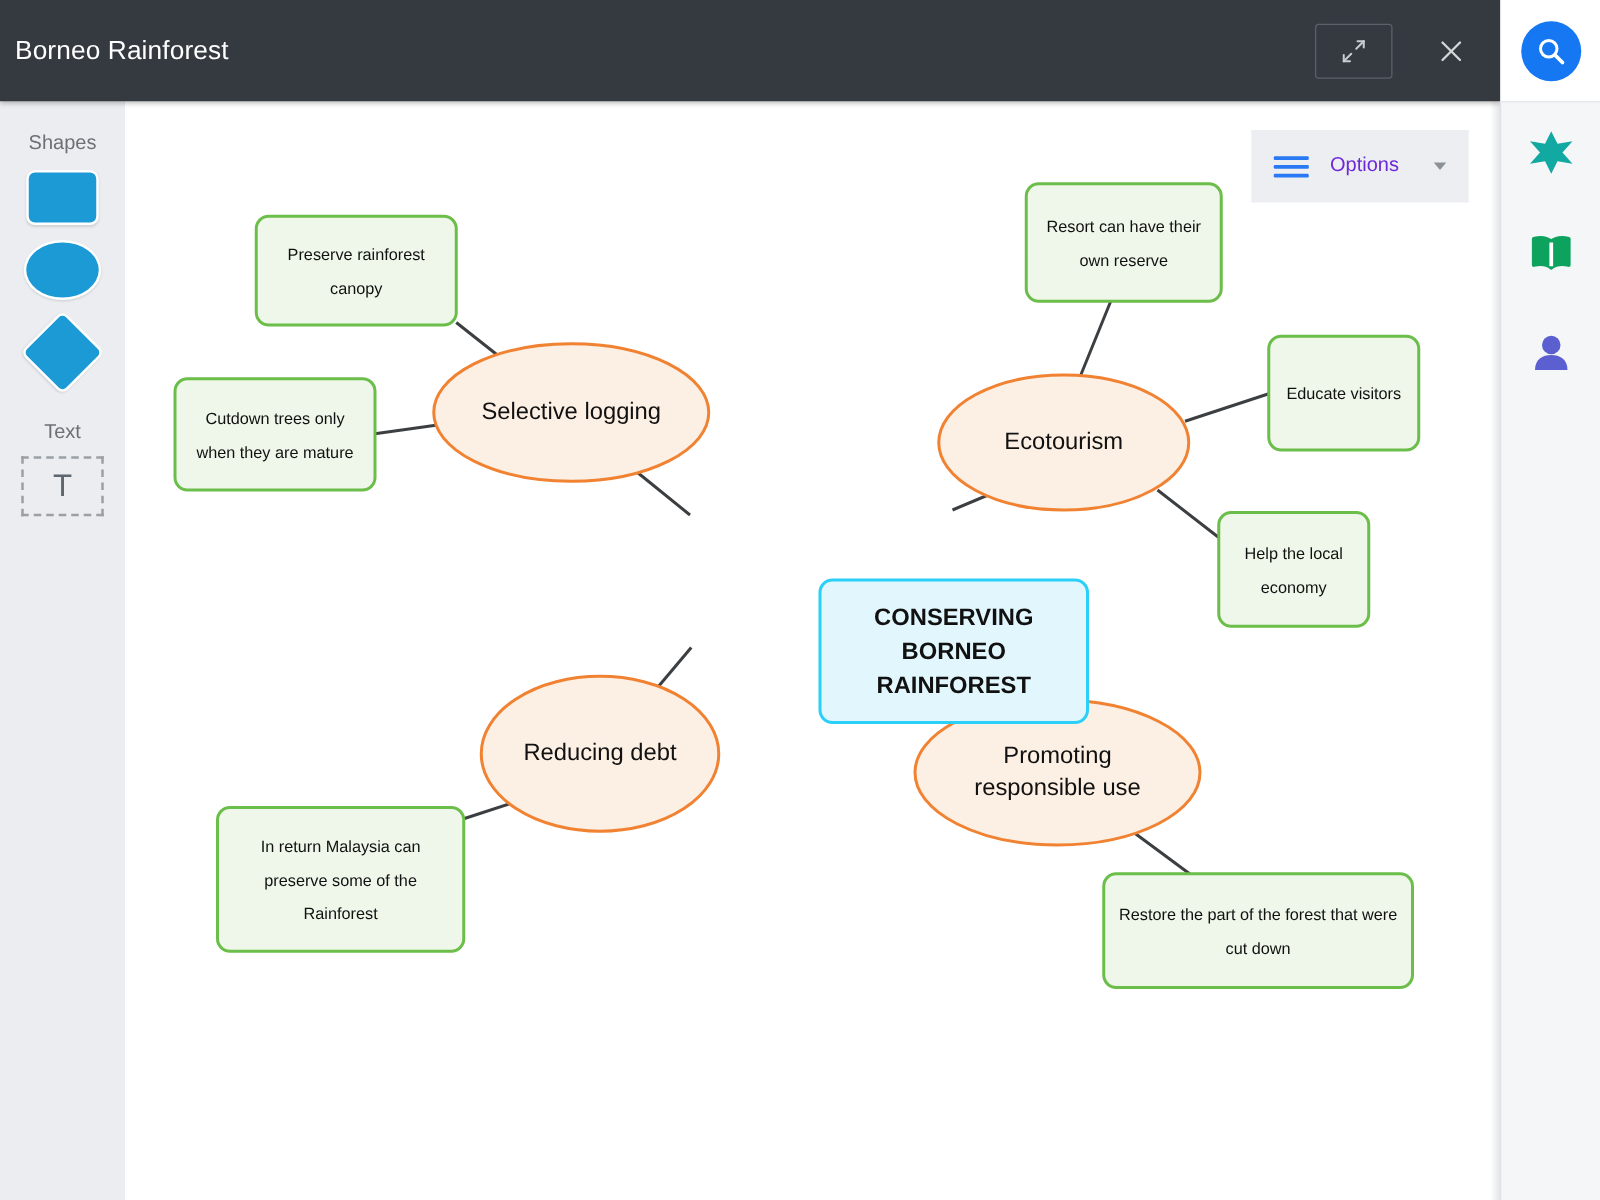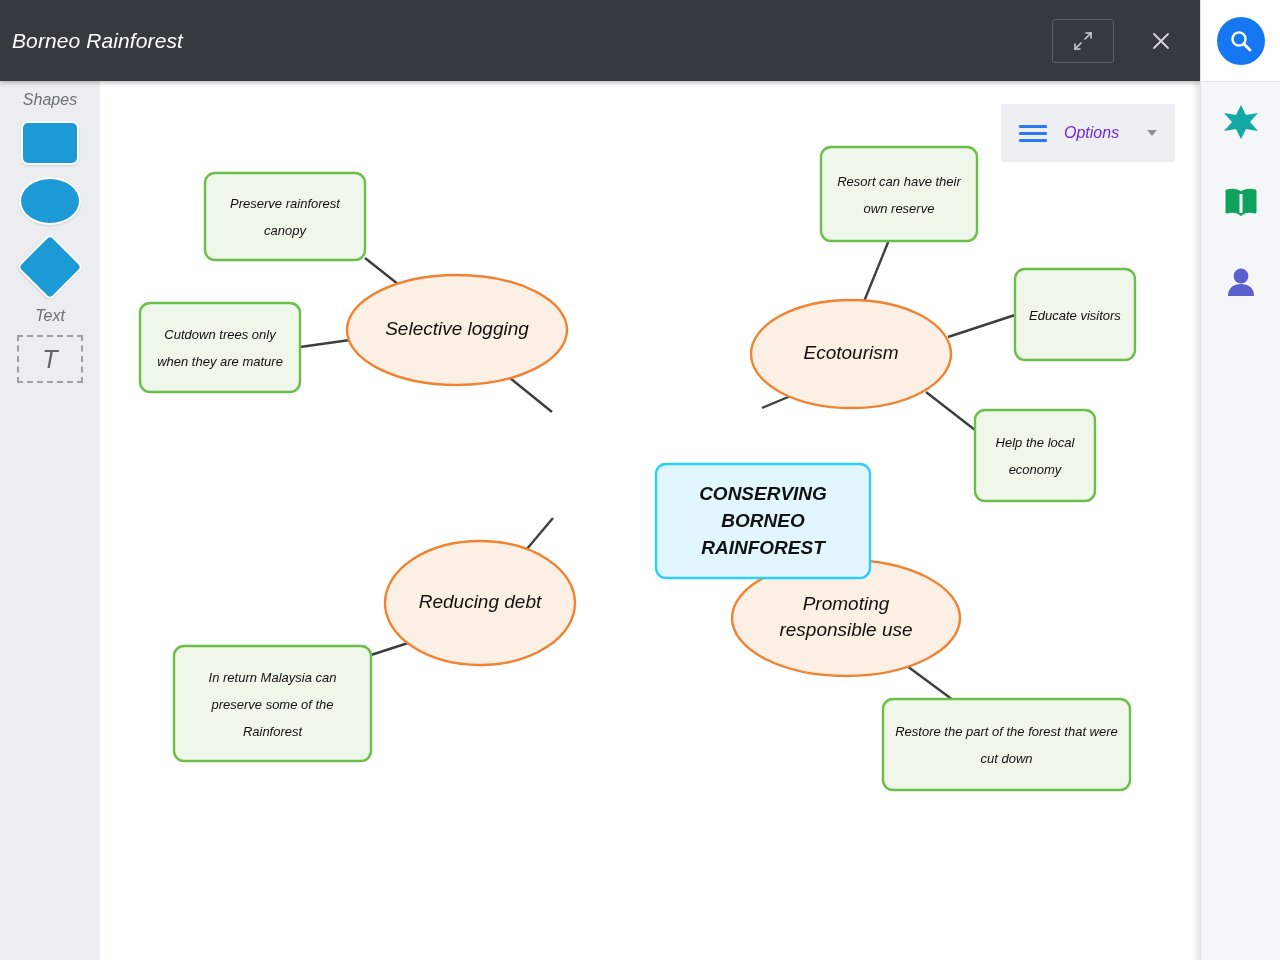--- a/index.html
+++ b/index.html
@@ -8,21 +8,20 @@
     width: 1280px;
     height: 960px;
     overflow: hidden;
     font-family: "Liberation Sans", sans-serif;
     background: #ffffff;
   }
   #app {
     position: relative;
     width: 1280px;
     height: 812px;
-    font-style: italic;
   }
 
   
   .titlebar {
     position: absolute;
     left: 0; top: 0;
     width: 1200px;
     height: 81px;
     background: #343a40;
     box-shadow: 0 2px 4px rgba(0,0,0,0.25);
@@ -71,21 +70,21 @@
     left: 0; top: 81px;
     width: 100px;
     height: 879px;
     background: #ebedf0;
     z-index: 10;
   }
   .side-label {
     text-align: center;
     color: #6b7177;
     font-size: 16px;
-    margin-top: 10px;
+    margin-top: 25px;
     margin-bottom: 8px;
   }
   .shape-slot {
     display: flex;
     justify-content: center;
     margin-top: 12px;
   }
   .sh-rect {
     width: 54px; height: 40px;
     background: #1c9ad6;

